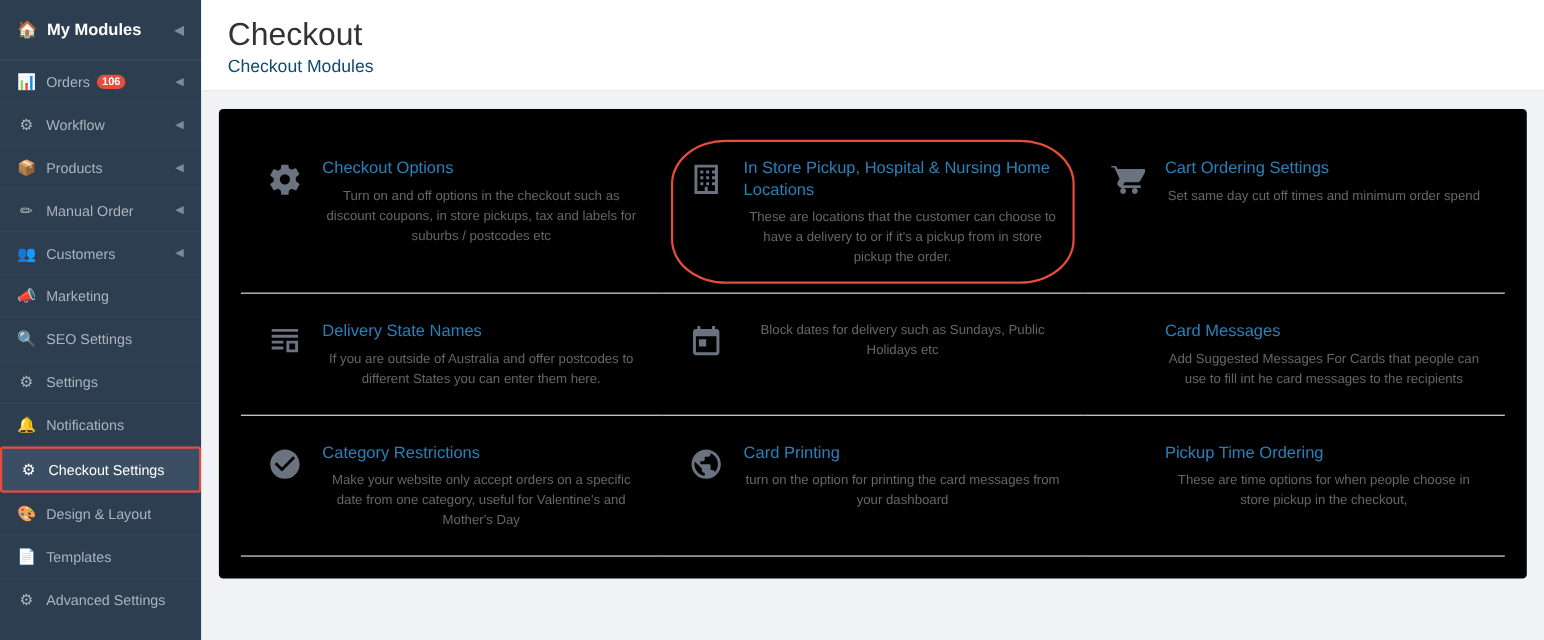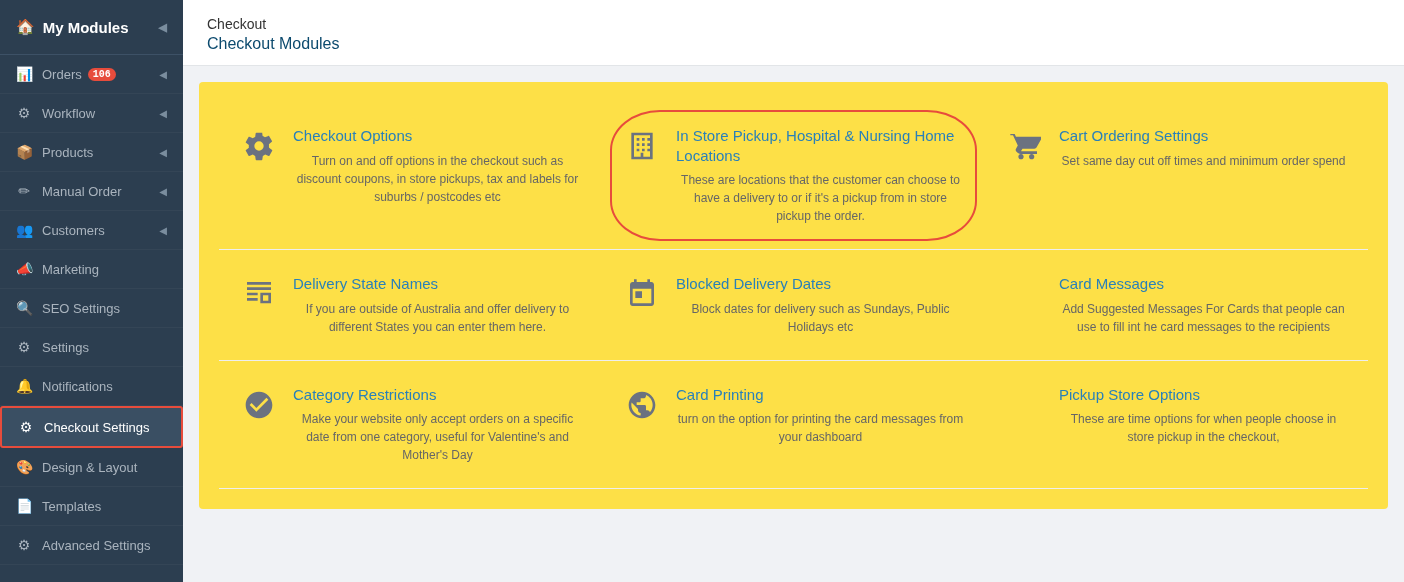--- a/index.html
+++ b/index.html
@@ -42,51 +42,50 @@
     .sidebar-item .icon { margin-right: 10px; font-size: 14px; width: 16px; text-align: center; }
     .sidebar-item .chevron { margin-left: auto; font-size: 10px; color: #7a8d9e; }
     .badge {
       background: #e74c3c;
       color: #fff;
       font-size: 10px;
       font-weight: bold;
       padding: 1px 5px;
       border-radius: 10px;
       margin-left: 6px;
-      font-family: Liberation Mono, monospace;
     }
 
     
     #main {
       flex: 1;
       display: flex;
       flex-direction: column;
       background: #f0f2f5;
       overflow-y: auto;
     }
     #header {
       background: #fff;
       padding: 16px 24px 12px;
       border-bottom: 1px solid #e2e5e8;
     }
     #header h1 {
-      font-size: 14px;
+      font-size: 29px;
       color: #333;
       font-weight: 400;
     }
     #header .breadcrumb {
       font-size: 16px;
       color: #0c4a6e;
       margin-top: 3px;
     }
 
     
     #modules {
       padding: 20px;
-      background: #fde047;
+      background: #000000;
       margin: 16px;
       border-radius: 4px;
       display: grid;
       grid-template-columns: repeat(3, 1fr);
       gap: 0;
     }
 
     .module-item {
       display: flex;
       align-items: flex-start;
@@ -251,31 +250,30 @@
         </div>
       </div>
       <div class="module-item">
         <div class="mod-icon">
           <svg class="icon-svg" viewBox="0 0 24 24" xmlns="http://www.w3.org/2000/svg">
             <path d="M3 3h18v2H3V3zm0 4h18v2H3V7zm0 4h8v2H3v-2zm0 4h8v2H3v-2zm10-4h8v8h-8v-8zm2 2v4h4v-4h-4z"></path>
           </svg>
         </div>
         <div class="mod-content">
           <div class="mod-title">Delivery State Names</div>
-          <div class="mod-desc">If you are outside of Australia and offer delivery to different States you can enter them here.</div>
+          <div class="mod-desc">If you are outside of Australia and offer postcodes to different States you can enter them here.</div>
         </div>
       </div>
       <div class="module-item">
         <div class="mod-icon">
           <svg class="icon-svg" viewBox="0 0 24 24" xmlns="http://www.w3.org/2000/svg">
             <path d="M19 3h-1V1h-2v2H8V1H6v2H5c-1.11 0-1.99.9-1.99 2L3 19c0 1.1.89 2 2 2h14c1.1 0 2-.9 2-2V5c0-1.1-.9-2-2-2zm0 16H5V8h14v11zM7 10h5v5H7z"></path>
           </svg>
         </div>
         <div class="mod-content">
-          <div class="mod-title">Blocked Delivery Dates</div>
           <div class="mod-desc">Block dates for delivery such as Sundays, Public Holidays etc</div>
         </div>
       </div>
       <div class="module-item">
         <div class="mod-icon"></div>
         <div class="mod-content">
           <div class="mod-title">Card Messages</div>
           <div class="mod-desc">Add Suggested Messages For Cards that people can use to fill int he card messages to the recipients</div>
         </div>
       </div>
@@ -297,18 +295,18 @@
           </svg>
         </div>
         <div class="mod-content">
           <div class="mod-title">Card Printing</div>
           <div class="mod-desc">turn on the option for printing the card messages from your dashboard</div>
         </div>
       </div>
       <div class="module-item">
         <div class="mod-icon"></div>
         <div class="mod-content">
-          <div class="mod-title">Pickup Store Options</div>
+          <div class="mod-title">Pickup Time Ordering</div>
           <div class="mod-desc">These are time options for when people choose in store pickup in the checkout,</div>
         </div>
       </div>
     </div>
 </div>
 
 </body></html>

